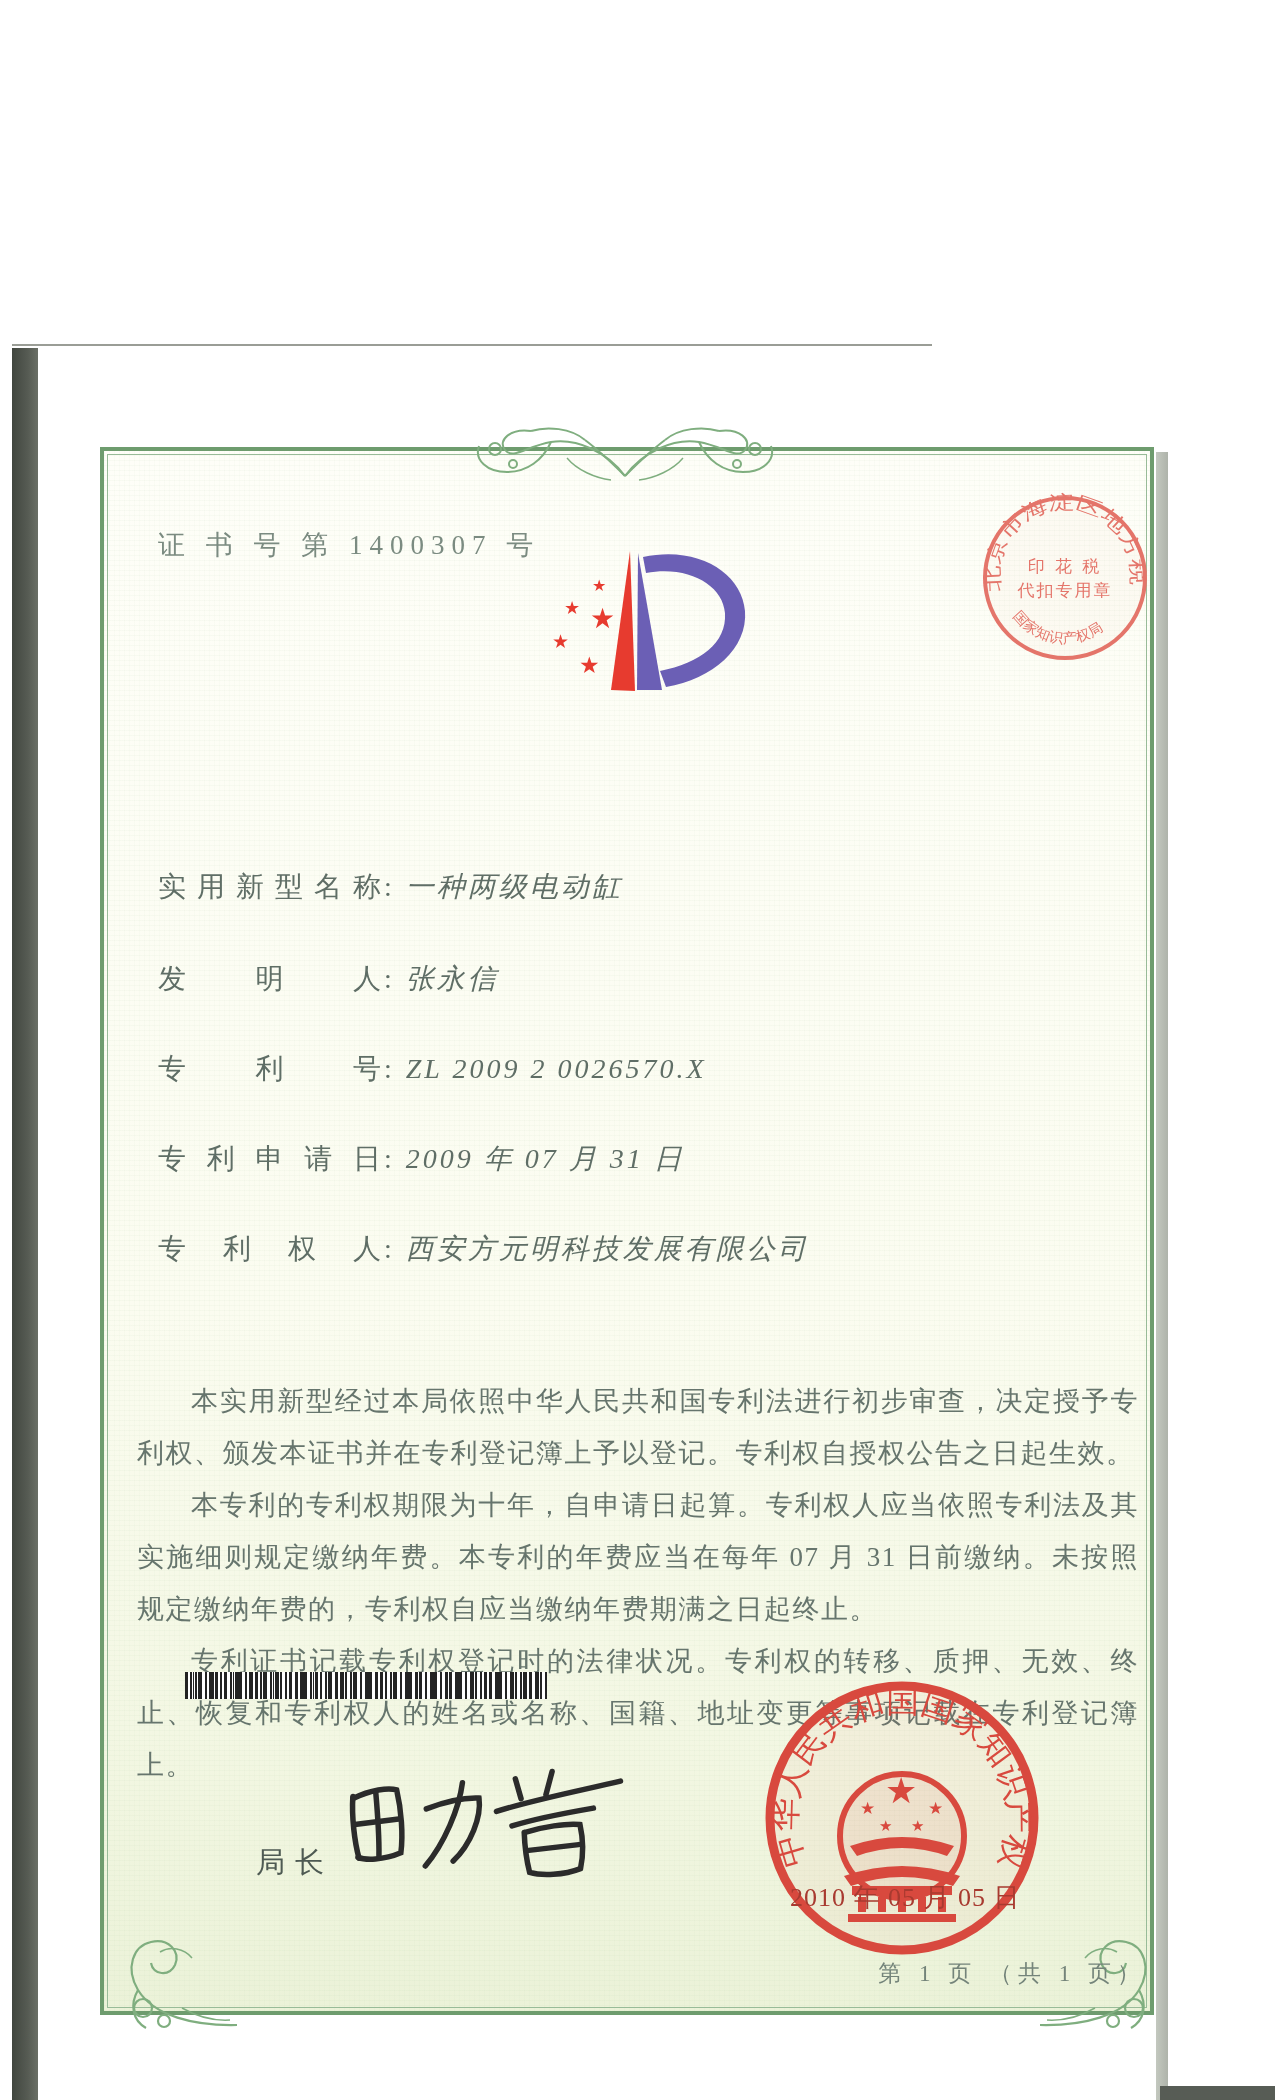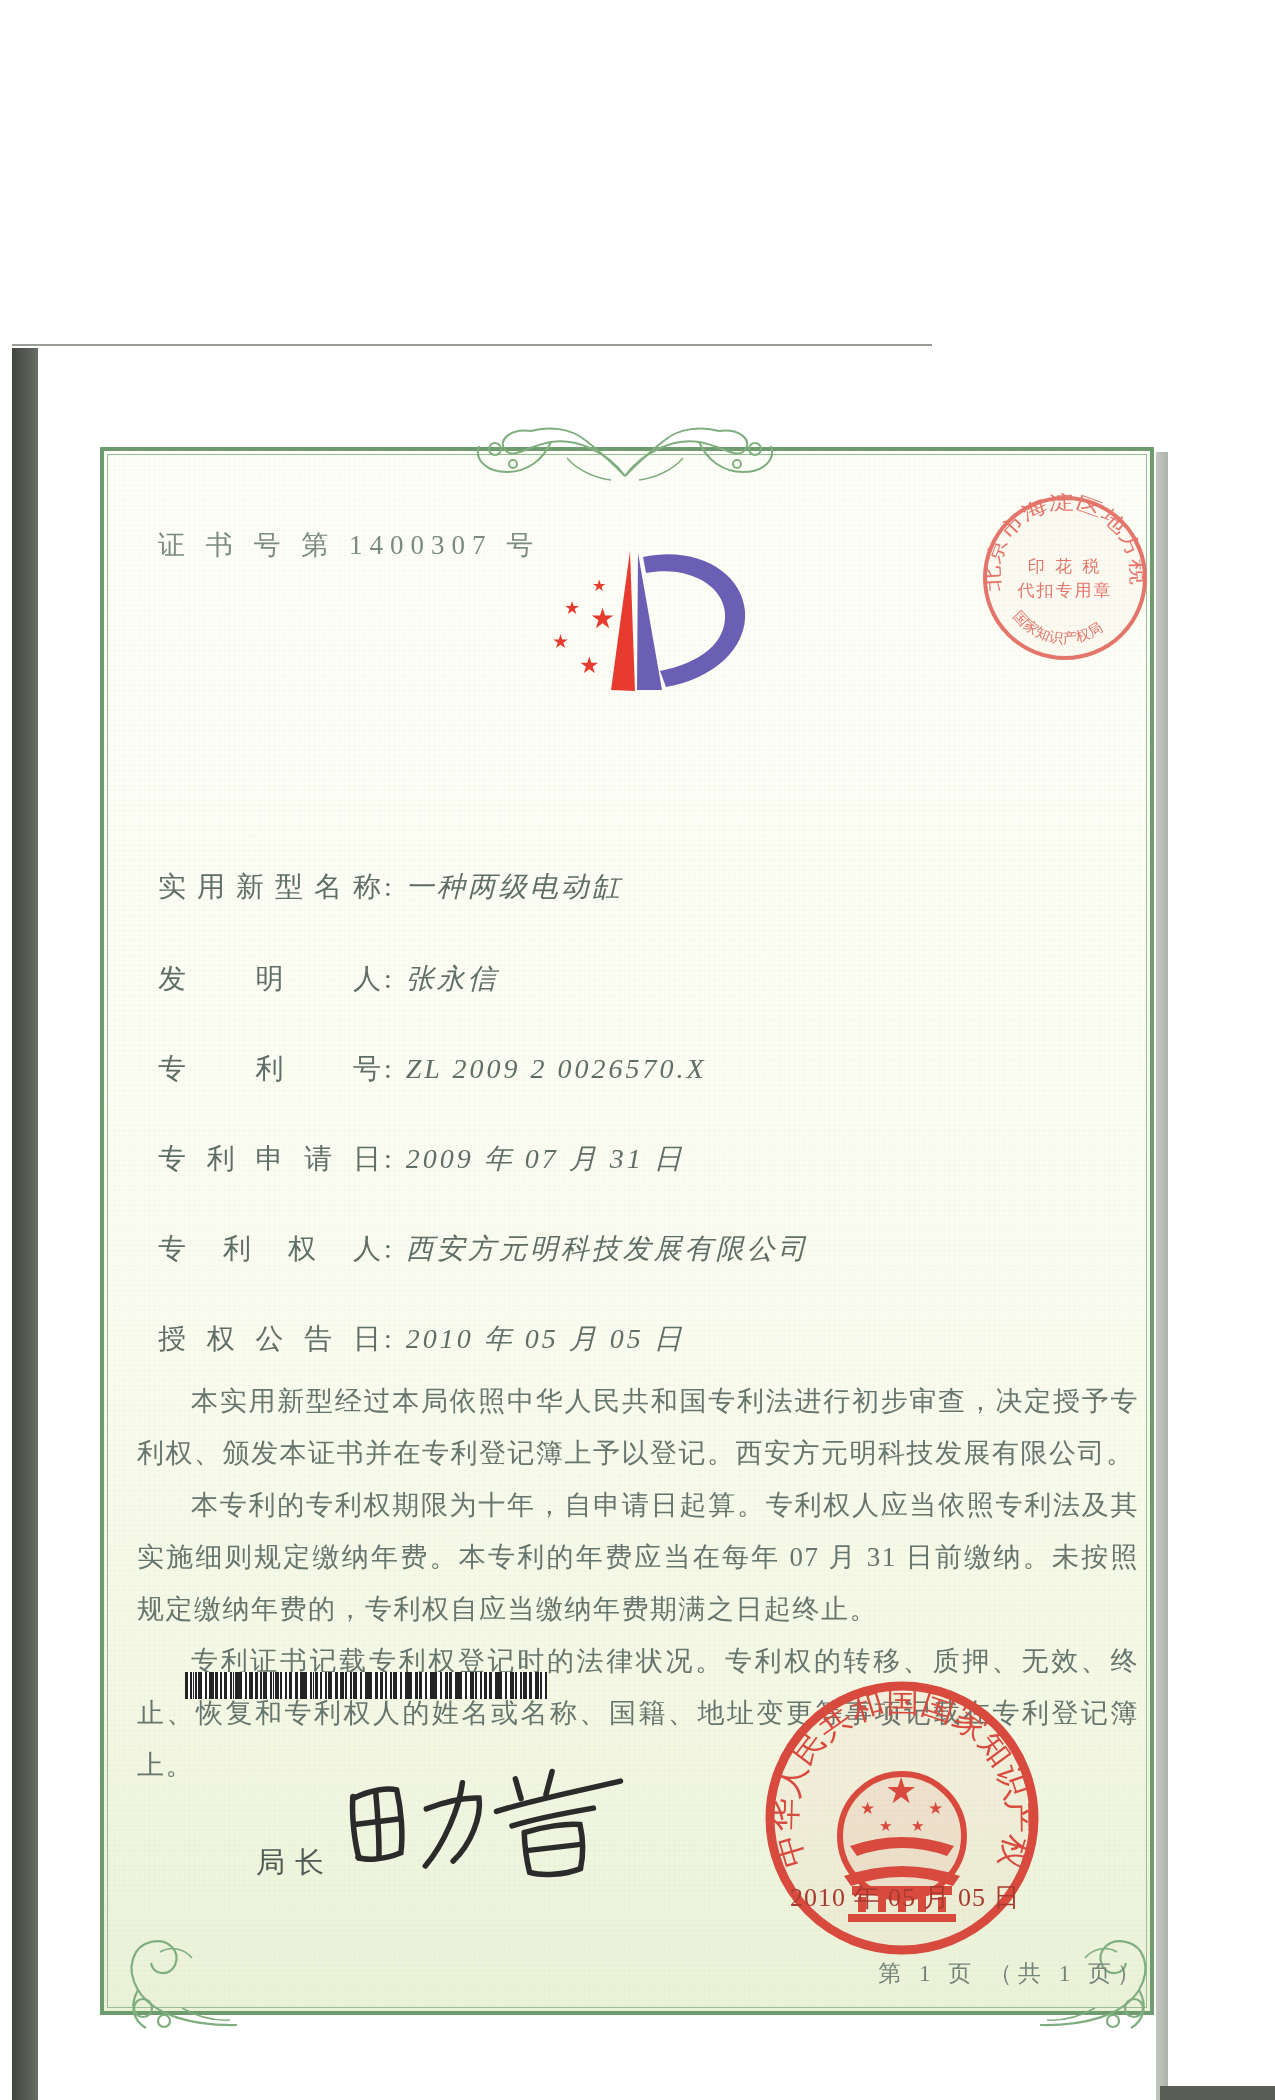--- a/index.html
+++ b/index.html
@@ -142,26 +142,23 @@
   </div>
   <div class="field-row" style="top:1050px">
     <span class="field-label">专利号</span><span class="field-colon">:</span><span class="field-value">ZL 2009 2 0026570.X</span>
   </div>
   <div class="field-row" style="top:1140px">
     <span class="field-label">专利申请日</span><span class="field-colon">:</span><span class="field-value">2009 年 07 月 31 日</span>
   </div>
   <div class="field-row" style="top:1230px">
     <span class="field-label">专利权人</span><span class="field-colon">:</span><span class="field-value">西安方元明科技发展有限公司</span>
   </div>
-  <div class="field-row" style="top:1320px">
-    <span class="field-label">授权公告日</span><span class="field-colon">:</span><span class="field-value">2010 年 05 月 05 日</span>
-  </div>
 
   <div class="body-text">
-    <p>本实用新型经过本局依照中华人民共和国专利法进行初步审查，决定授予专利权、颁发本证书并在专利登记簿上予以登记。西安方元明科技发展有限公司。</p>
+    <p>本实用新型经过本局依照中华人民共和国专利法进行初步审查，决定授予专利权、颁发本证书并在专利登记簿上予以登记。专利权自授权公告之日起生效。</p>
     <p>本专利的专利权期限为十年，自申请日起算。专利权人应当依照专利法及其实施细则规定缴纳年费。本专利的年费应当在每年 07 月 31 日前缴纳。未按照规定缴纳年费的，专利权自应当缴纳年费期满之日起终止。</p>
     <p>专利证书记载专利权登记时的法律状况。专利权的转移、质押、无效、终止、恢复和专利权人的姓名或名称、国籍、地址变更等事项记载在专利登记簿上。</p>
   </div>
 
   <div class="barcode"></div>
 
   <div class="sig-label">局长</div>
   <span class="sr-only">田力普</span>
   <svg class="signature" width="300" height="150" viewBox="0 0 300 150">
     <g fill="none" stroke="#2b2b2b" stroke-width="5.5" stroke-linecap="round" transform="rotate(-2 150 75)">

